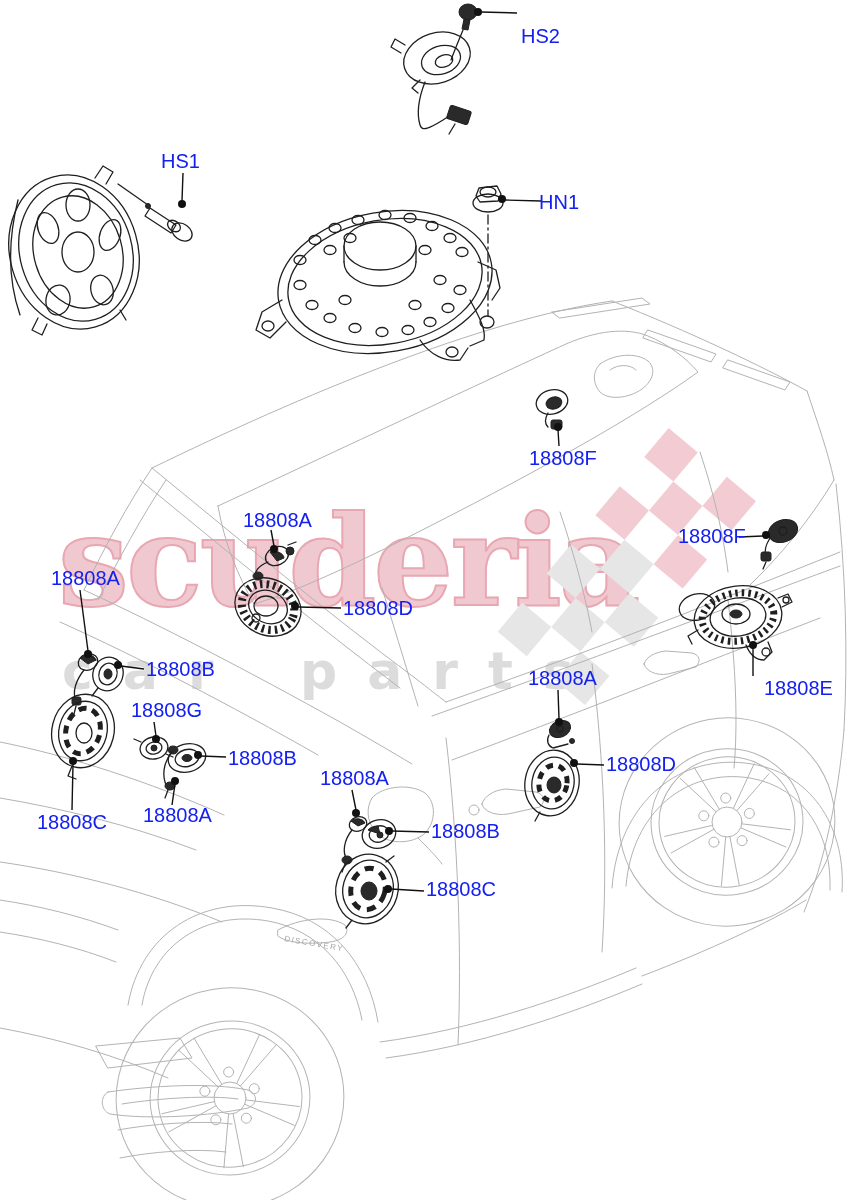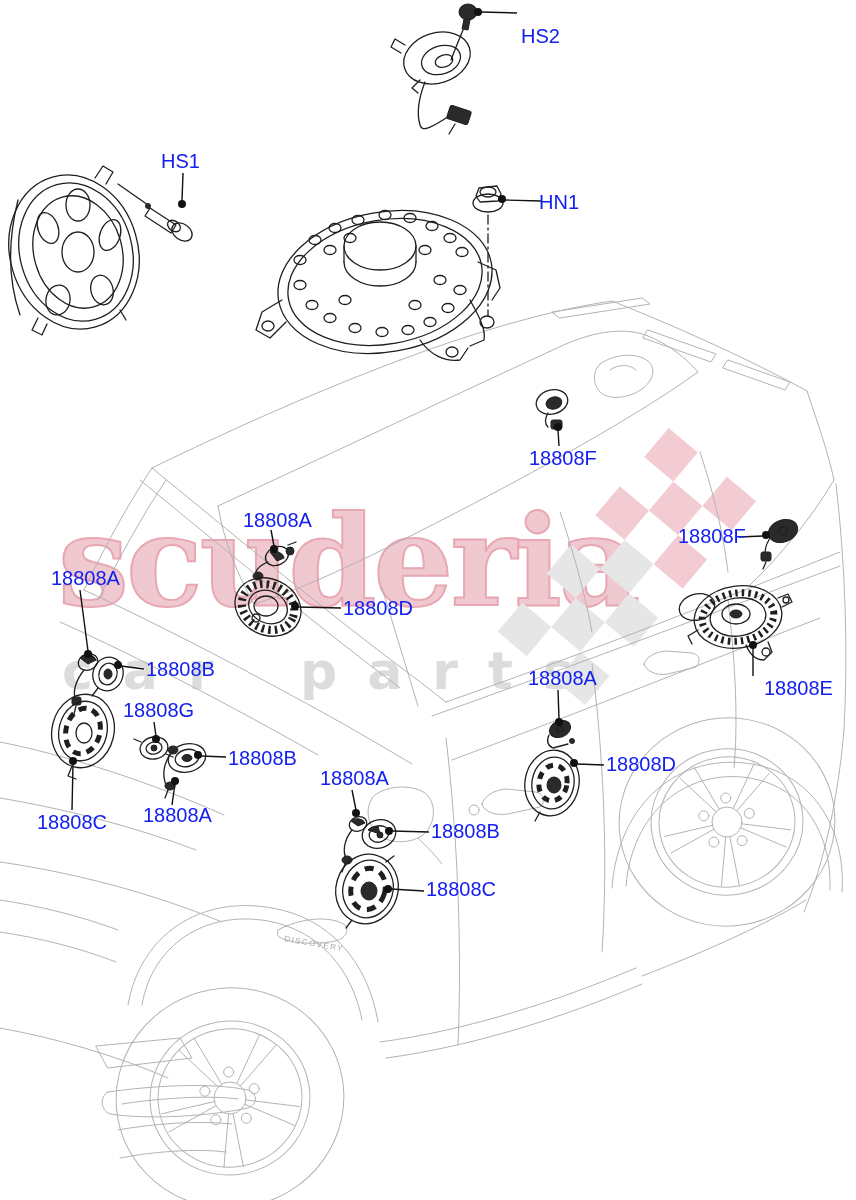--- a/index.html
+++ b/index.html
@@ -423,21 +423,21 @@
 
   <div class="layer" id="callout-labels">
       <div class="part-label" style="left: 521px; top: 2px; margin-top: 24px;">HS2</div>
       <div class="part-label" style="left: 161px; top: 151px;">HS1</div>
       <div class="part-label" style="left: 539px; top: 192px;">HN1</div>
       <div class="part-label" style="left: 529px; top: 448px;">18808F</div>
       <div class="part-label" style="left: 243px; top: 510px;">18808A</div>
       <div class="part-label" style="left: 343px; top: 598px;">18808D</div>
       <div class="part-label" style="left: 51px; top: 568px;">18808A</div>
       <div class="part-label" style="left: 146px; top: 659px;">18808B</div>
-      <div class="part-label" style="left: 123px; top: 700px;">18808G</div>
+      <div class="part-label" style="left: 131px; top: 700px;">18808G</div>
       <div class="part-label" style="left: 228px; top: 748px;">18808B</div>
       <div class="part-label" style="left: 143px; top: 805px;">18808A</div>
       <div class="part-label" style="left: 37px; top: 812px;">18808C</div>
       <div class="part-label" style="left: 320px; top: 768px;">18808A</div>
       <div class="part-label" style="left: 431px; top: 821px;">18808B</div>
       <div class="part-label" style="left: 426px; top: 879px;">18808C</div>
       <div class="part-label" style="left: 528px; top: 668px;">18808A</div>
       <div class="part-label" style="left: 606px; top: 754px;">18808D</div>
       <div class="part-label" style="left: 678px; top: 526px;">18808F</div>
       <div class="part-label" style="left: 764px; top: 678px;">18808E</div>

